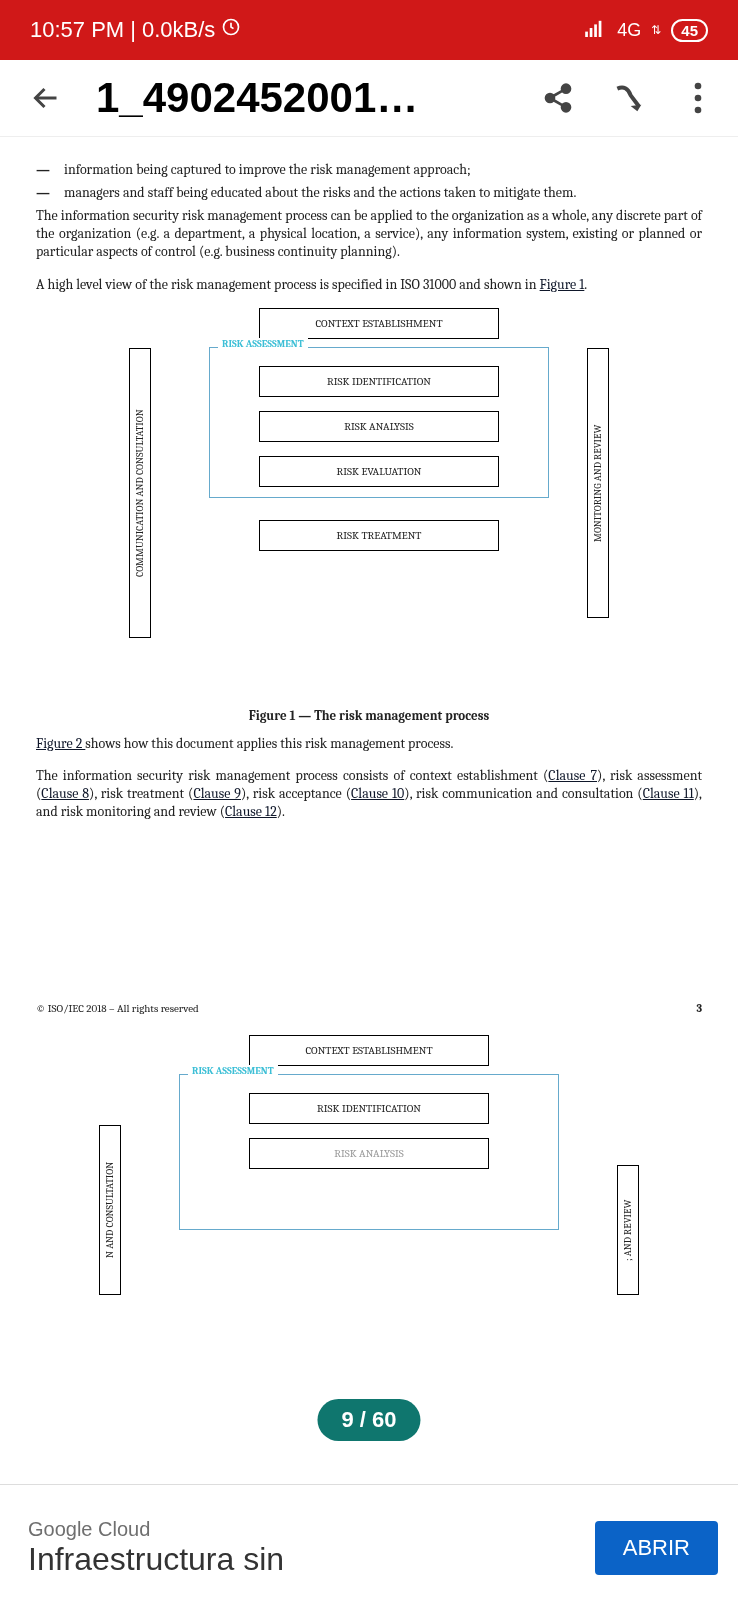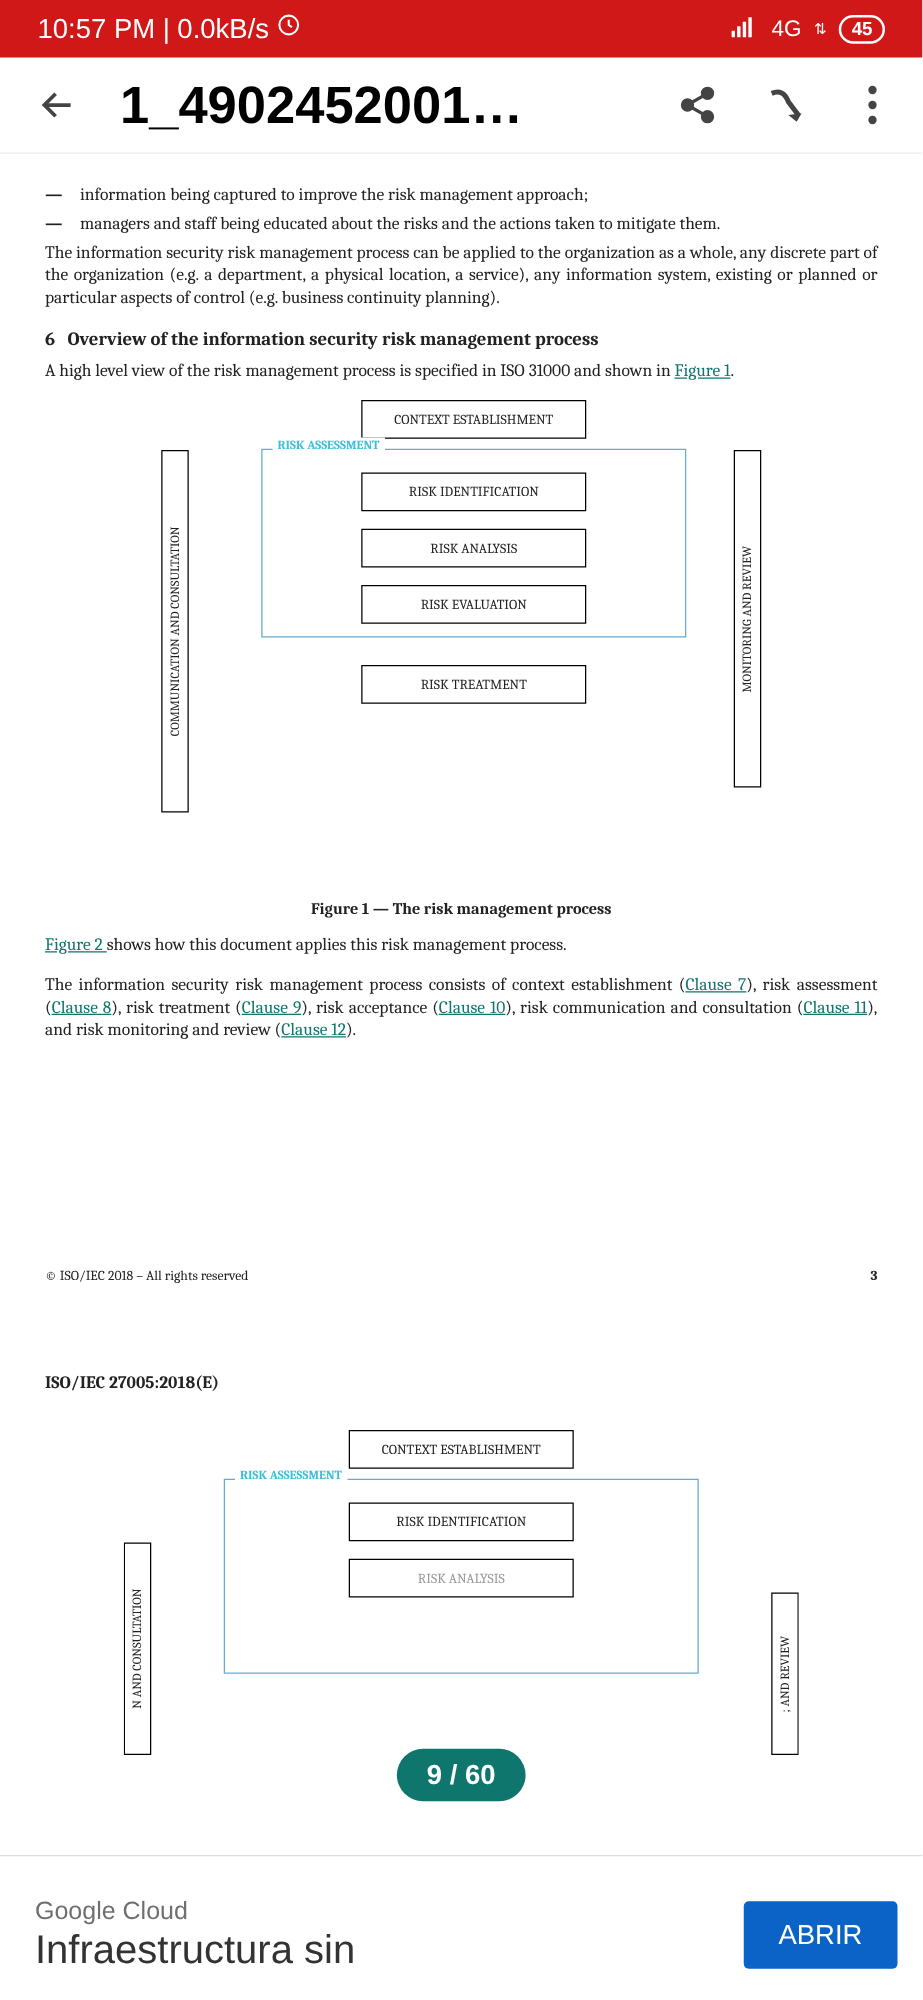--- a/index.html
+++ b/index.html
@@ -1,39 +1,39 @@
 <!DOCTYPE html>
 <html><head>
 <meta charset="utf-8">
 <style>
   * { box-sizing: border-box; margin: 0; padding: 0; }
   body { width: 738px; height: 1600px; font-family: Georgia, 'Times New Roman', serif; background: #fff; overflow: hidden; position: relative; }
-  .status-bar { background: #d01818; color: #fff; height: 46px; display: flex; justify-content: space-between; align-items: center; padding: 0 30px; font-family: Arial, sans-serif; font-size: 22px; font-weight: 500; }
+  .status-bar { background: #d01818; color: #fff; height: 60px; display: flex; justify-content: space-between; align-items: center; padding: 0 30px; font-family: Arial, sans-serif; font-size: 22px; font-weight: 500; }
   .status-left { display: flex; align-items: center; gap: 6px; }
   .status-right { display: flex; align-items: center; gap: 10px; }
   .battery-badge { border: 2px solid #fff; border-radius: 12px; padding: 1px 8px; font-size: 15px; font-weight: bold; }
 
   .app-header { display: flex; align-items: center; padding: 14px 20px 14px 26px; gap: 30px; border-bottom: 1px solid #eee; }
   .app-title { font-family: Arial, sans-serif; font-size: 42px; font-weight: bold; flex: 1; white-space: nowrap; overflow: hidden; text-overflow: ellipsis; }
   .hdr-icon { width: 40px; height: 40px; display: flex; align-items: center; justify-content: center; }
 
   .doc-area { padding: 24px 36px 0 36px; height: 1350px; overflow: hidden; position: relative; }
   .doc-page { font-family: 'Cambria', Georgia, serif; color: #222; }
   .bullet-row { display: flex; gap: 14px; margin-bottom: 6px; font-size: 14px; }
   .bullet-dash { font-weight: bold; }
   .para { font-size: 14px; text-align: justify; margin-bottom: 14px; line-height: 1.3; }
   .section-hdr { font-size: 15px; font-weight: bold; margin: 12px 0 8px 0; }
-  .link { color: #0f766e; text-decoration: underline; }
+  .link { color: #0f172a; text-decoration: underline; }
 
   .diagram { position: relative; height: 370px; margin: 14px auto 0 auto; width: 480px; }
   .vbox { position: absolute; border: 1px solid #000; writing-mode: vertical-rl; transform: rotate(180deg); text-align: center; font-size: 10px; padding: 8px 4px; background: #fff; }
   .vbox.left { left: 0; top: 40px; height: 290px; }
   .vbox.right { right: 0; top: 40px; height: 270px; }
   .mainflow { position: absolute; left: 80px; right: 60px; top: 0; bottom: 0; }
-  .stepbox { border: 1px solid #000; background: #fff; font-size: 11px; text-align: center; padding: 8px 10px; margin: 0 auto; width: 180px; position: relative; }
+  .stepbox { border: 1px solid #000; background: #fff; font-size: 11px; text-align: center; padding: 8px 10px; margin: 0 auto; width: 240px; position: relative; }
   .ra-group { border: 1px solid #6ac; margin: 8px 0; padding: 18px 14px 10px 14px; position: relative; }
   .ra-label { position: absolute; top: -10px; left: 8px; background: #fff; color: #3dbfd6; font-size: 10px; padding: 0 4px; font-weight: bold; }
   .fig-caption { text-align: center; font-weight: bold; font-size: 13px; margin: 30px 0 12px 0; }
   .spacer { height: 14px; }
   .page-footer-row { display: flex; justify-content: space-between; font-size: 11px; margin-top: 180px; }
   .next-page-hdr { font-weight: bold; font-size: 14px; margin: 70px 0 20px 0; }
 
   .diagram2 { position: relative; width: 540px; height: 280px; margin: 10px auto 0 auto; overflow: hidden; }
   .vbox2 { position: absolute; border: 1px solid #000; writing-mode: vertical-rl; transform: rotate(180deg); text-align: center; font-size: 10px; padding: 8px 4px; background: #fff; }
   .vbox2.left { left: 0; top: 100px; height: 170px; }
@@ -119,23 +119,20 @@
       <span class="bullet-dash">—</span>
       <span>information being captured to improve the risk management approach;</span>
     </div>
     <div class="bullet-row">
       <span class="bullet-dash">—</span>
       <span>managers and staff being educated about the risks and the actions taken to mitigate them.</span>
     </div>
 
     <p class="para">The information security risk management process can be applied to the organization as a whole, any discrete part of the organization (e.g. a department, a physical location, a service), any information system, existing or planned or particular aspects of control (e.g. business continuity planning).</p>
 
-    <div class="section-hdr">
-      <span>6</span>&nbsp;&nbsp;&nbsp;<span>Overview of the information security risk management process</span>
-    </div>
 
     <p class="para">
       <span>A high level view of the risk management process is specified in ISO 31000 and shown in </span><a class="link">Figure 1</a>.
     </p>
 
     <div class="diagram">
       <div class="vbox left">COMMUNICATION AND CONSULTATION</div>
       <div class="vbox right">MONITORING AND REVIEW</div>
       <div class="mainflow">
         <div class="stepbox">CONTEXT ESTABLISHMENT</div>
@@ -160,21 +157,20 @@
 
     <p class="para">
       <span>The information security risk management process consists of context establishment (</span><a class="link">Clause 7</a><span>), risk assessment (</span><a class="link">Clause 8</a><span>), risk treatment (</span><a class="link">Clause 9</a><span>), risk acceptance (</span><a class="link">Clause 10</a><span>), risk communication and consultation (</span><a class="link">Clause 11</a><span>), and risk monitoring and review (</span><a class="link">Clause 12</a><span>).</span>
     </p>
 
     <div class="page-footer-row">
       <span>© ISO/IEC 2018 – All rights reserved</span>
       <span style="font-weight:bold">3</span>
     </div>
 
-    <div class="next-page-hdr">ISO/IEC 27005:2018(E)</div>
 
     <div class="diagram2">
       <div class="vbox2 left">N AND CONSULTATION</div>
       <div class="vbox2 right">; AND REVIEW</div>
       <div class="mainflow2">
         <div class="stepbox">CONTEXT ESTABLISHMENT</div>
         <div class="ra-group" style="padding-bottom:60px">
           <div class="ra-label">RISK ASSESSMENT</div>
           <div class="stepbox">RISK IDENTIFICATION</div>
           <div class="spacer"></div>

